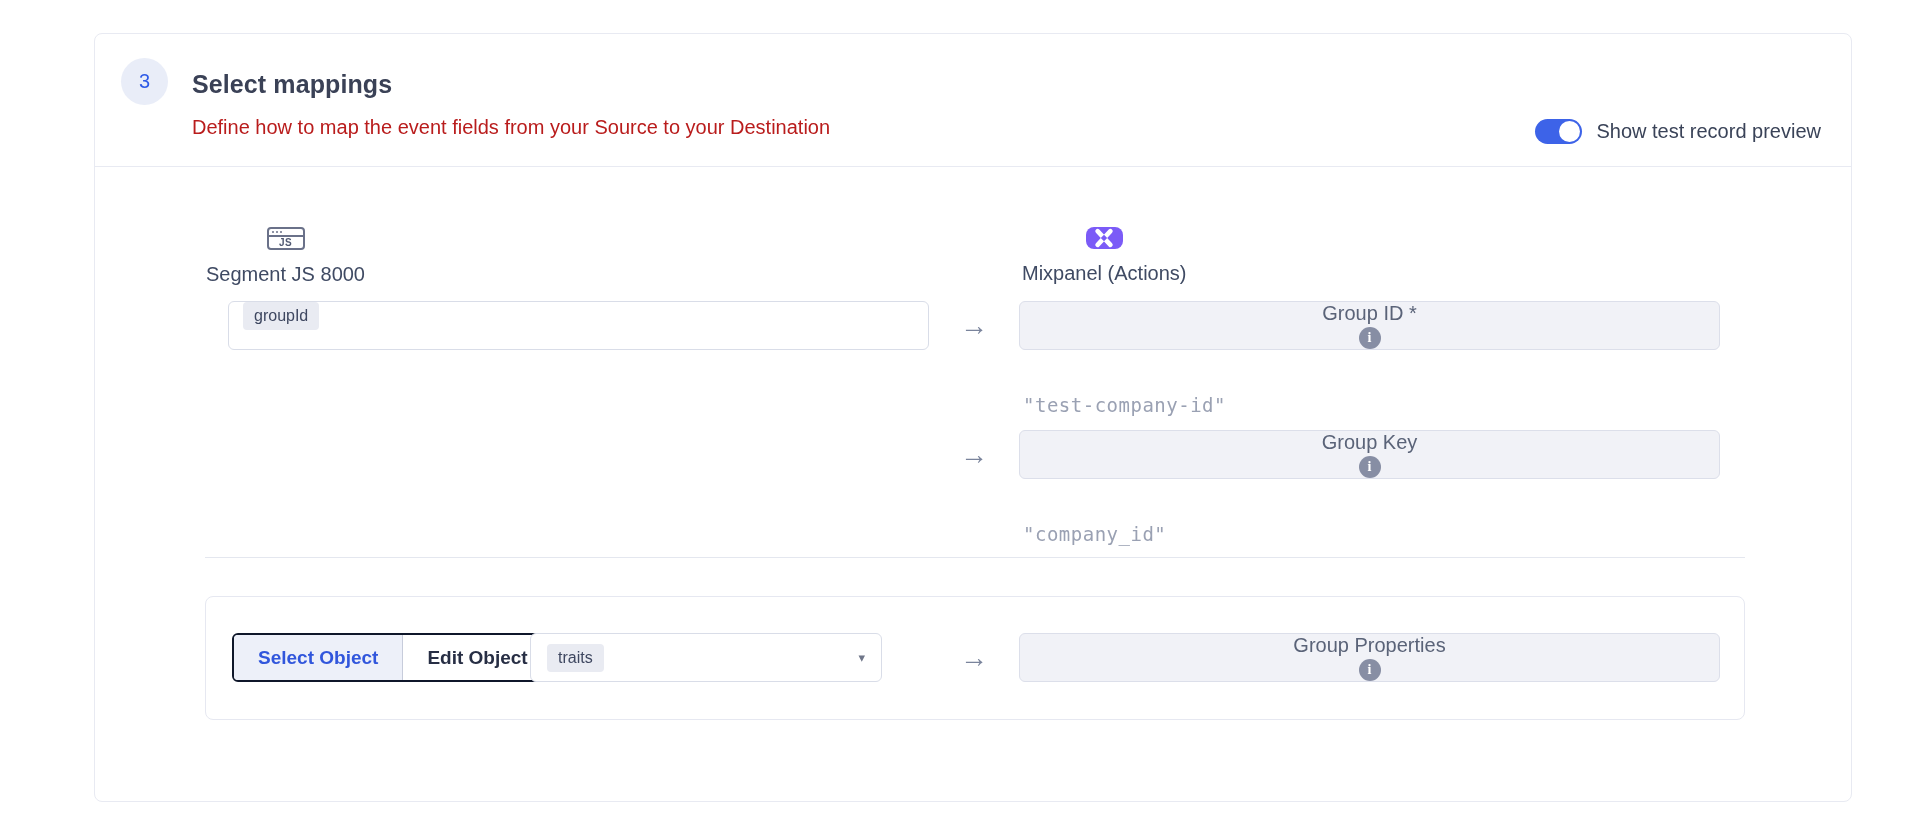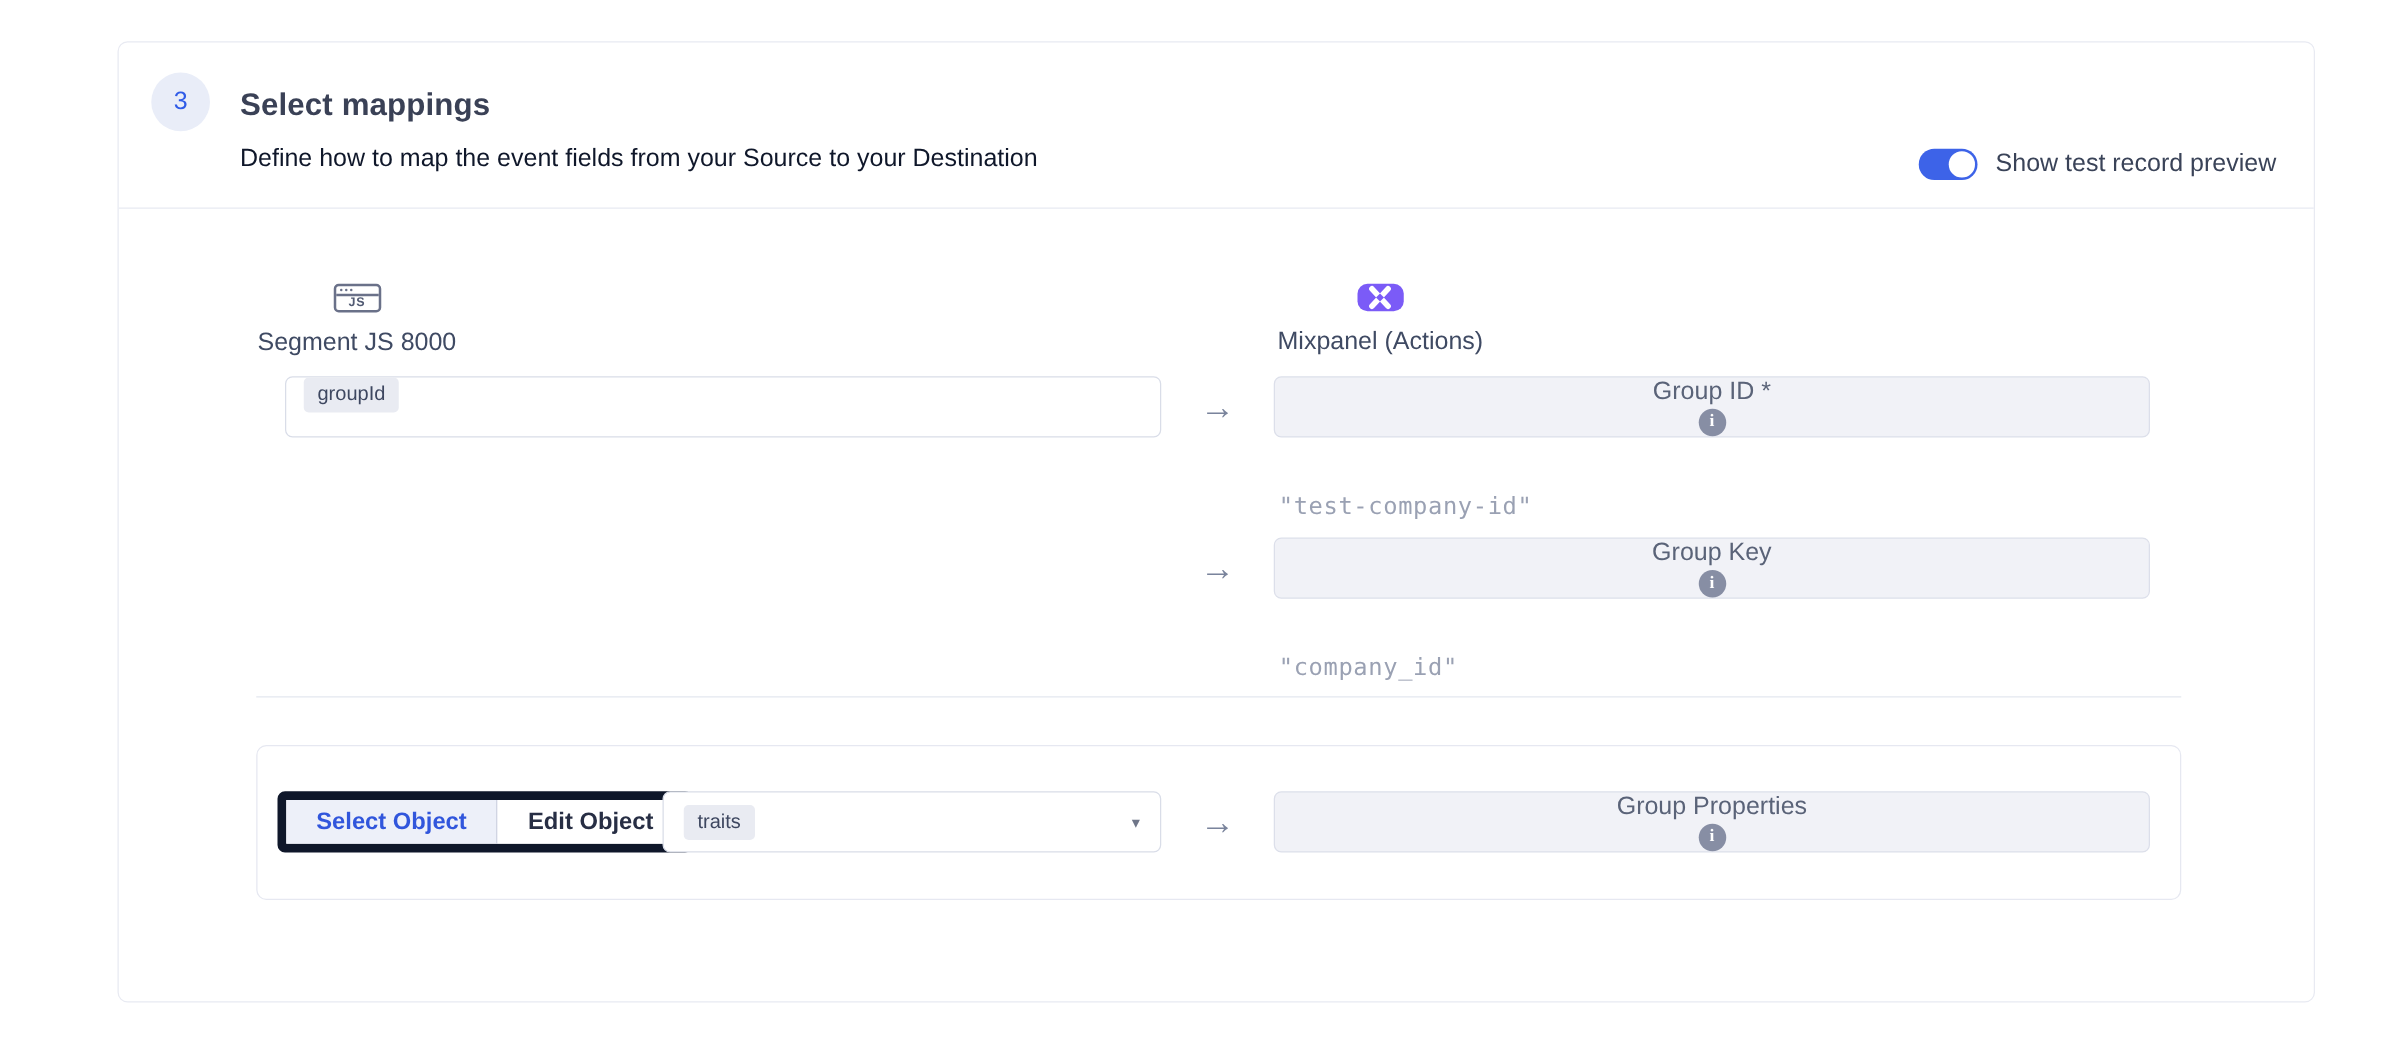--- a/index.html
+++ b/index.html
@@ -19,21 +19,21 @@
     background: #E9EDF8; border-radius: 50%;
     display: flex; align-items: center; justify-content: center;
     color: #2F5BE7; font-size: 20px; font-weight: 500;
   }
   .page-title {
     position: absolute; left: 97px; top: 36px;
     font-size: 25px; font-weight: 700; color: #3A4156; letter-spacing: 0.1px;
   }
   .page-subtitle {
     position: absolute; left: 97px; top: 82px;
-    font-size: 20px; font-weight: 400; color: #0f172a;
+    font-size: 20px; font-weight: 400; color: #b91c1c;
   }
   .toggle-wrap { position: absolute; right: 30px; top: 83px; height: 28px;
     display: flex; align-items: center; gap: 14px; }
   .toggle {
     width: 47px; height: 25px; background: #3D63E8; border-radius: 13px;
     position: relative; cursor: pointer;
   }
   .toggle-knob {
     position: absolute; right: 2px; top: 2px; width: 21px; height: 21px;
     background: #ffffff; border-radius: 50%;
@@ -104,33 +104,33 @@
     position: absolute; left: 110px; top: 523px; width: 1540px; height: 1px;
     background: #E4E7EF;
   }
 
   
   .object-box {
     position: absolute; left: 110px; top: 562px; width: 1540px; height: 124px;
     border: 1px solid #E6E8F1; border-radius: 8px; background: #ffffff;
   }
   .btn-group {
-    position: absolute; left: 127px; top: 599px; height: 49px;
-    display: flex; border: 7px solid #0f172a; border-radius: 6px; overflow: hidden;
+    position: absolute; left: 137px; top: 599px; height: 49px;
+    display: flex; border: 2px solid #0f172a; border-radius: 6px; overflow: hidden;
     background: #ffffff;
   }
   .btn {
     height: 100%; display: flex; align-items: center; justify-content: center;
     font-size: 19px; font-weight: 600; padding: 0 24px; cursor: pointer;
   }
   .btn-selected { background: #EDF0F9; color: #3156DC; border-right: 1px solid #C7CCDB; }
   .btn-plain { background: #ffffff; color: #272E44; }
 
   .dropdown {
-    position: absolute; left: 435px; top: 599px; width: 399px; height: 49px;
+    position: absolute; left: 435px; top: 599px; width: 352px; height: 49px;
     background: #ffffff; border: 1px solid #D9DDE8; border-radius: 6px;
     display: flex; align-items: center; padding: 0 16px; cursor: pointer;
   }
   .dropdown .field-chip { margin-right: auto; }
   .dropdown-caret { font-size: 13px; color: #6F7689; }
 </style>
 </head>
 <body>
 
 <div class="card">

